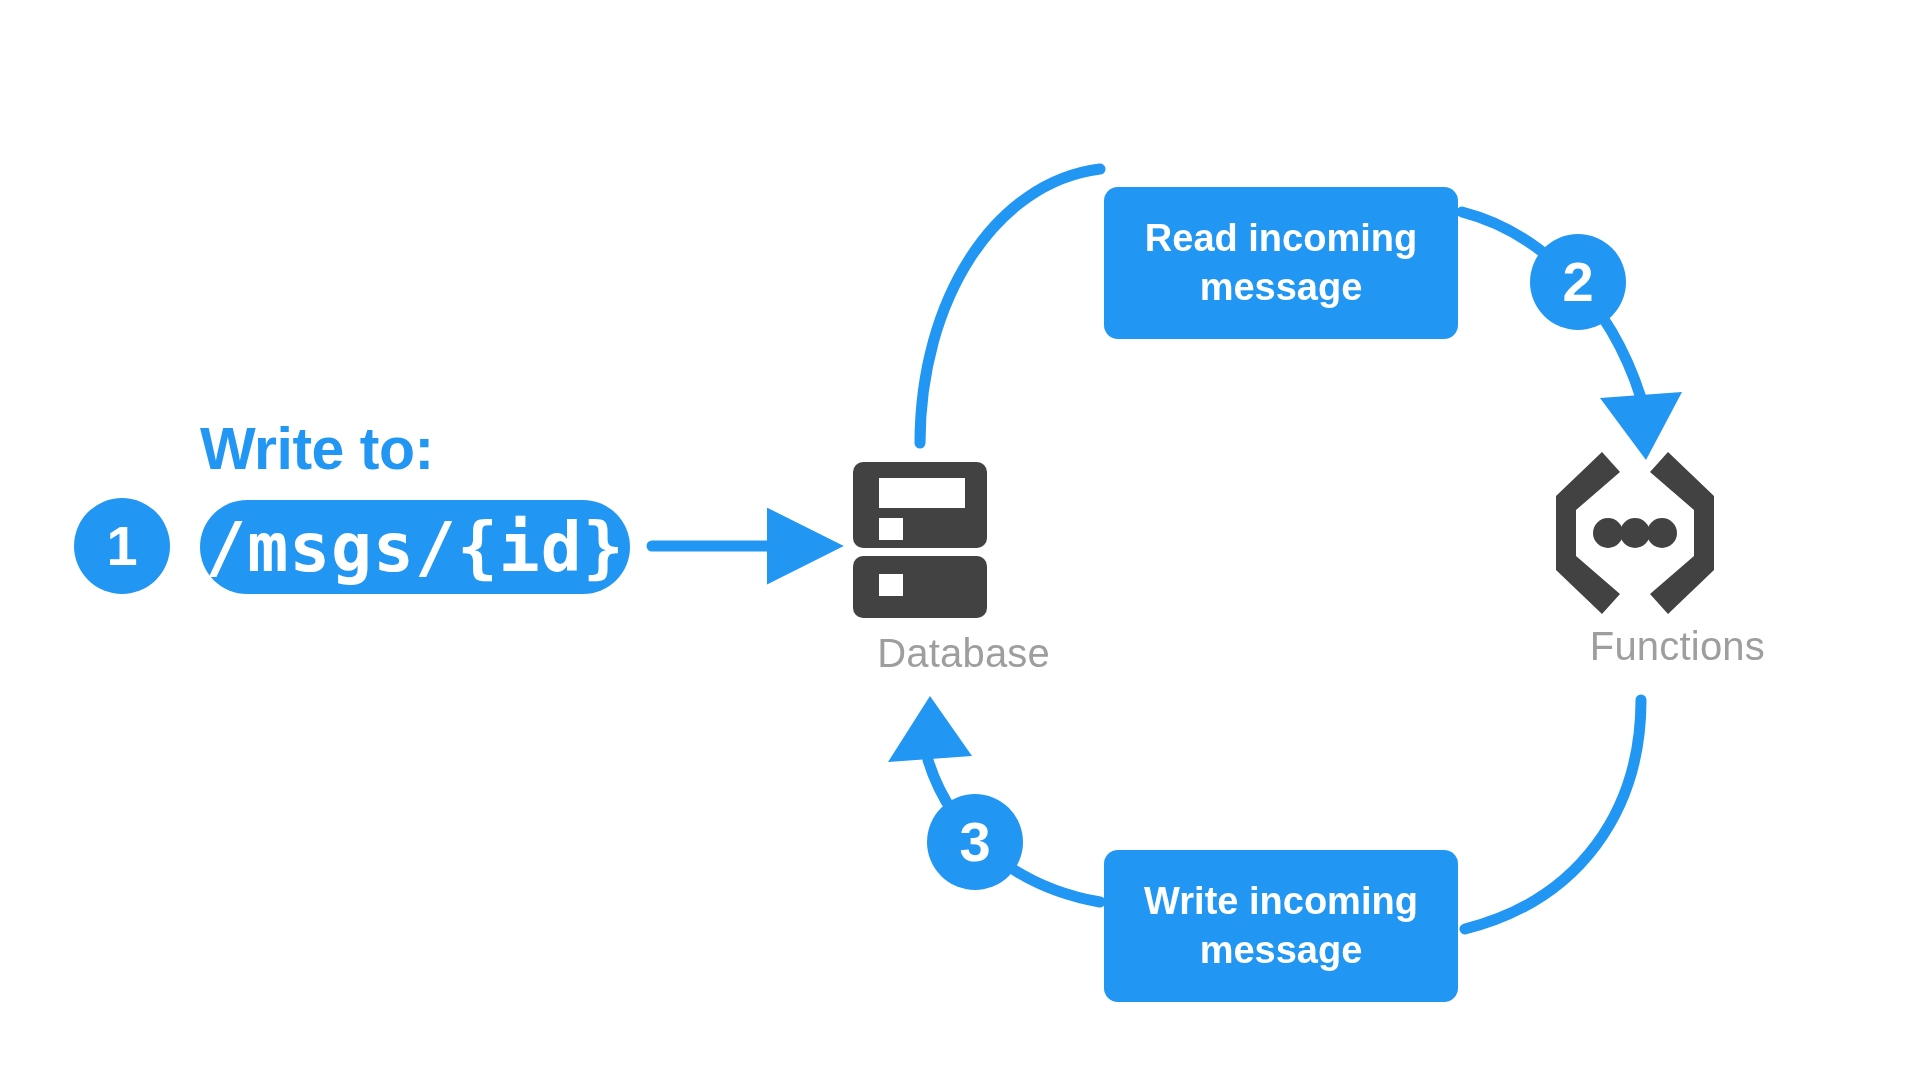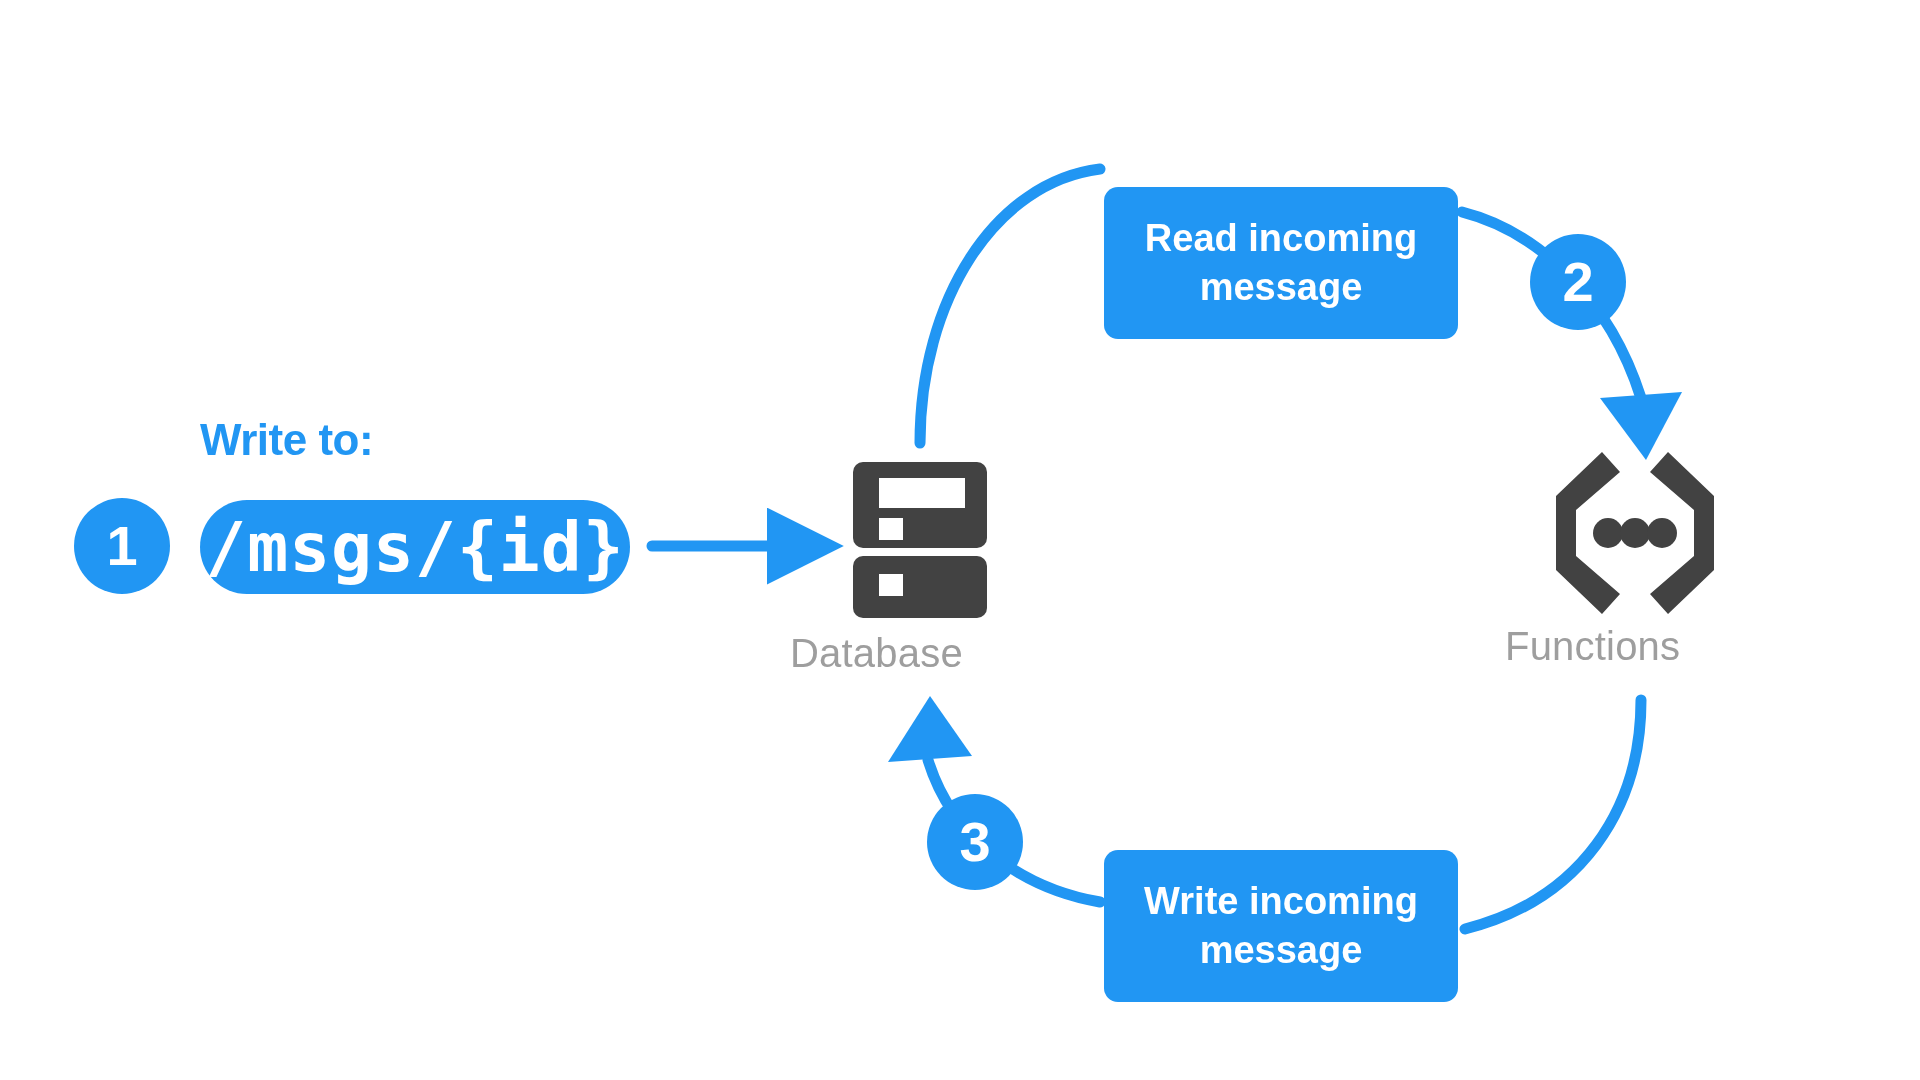--- a/index.html
+++ b/index.html
@@ -25,21 +25,21 @@
     width: 1920px;
     height: 1080px;
     pointer-events: none;
   }
 
   
   .write-to-label {
     position: absolute;
     left: 200px;
     top: 415px;
-    font-size: 44px;
+    font-size: 59px;
     font-weight: bold;
     color: #2196f3;
     letter-spacing: -0.5px;
     white-space: nowrap;
   }
   .step-badge {
     position: absolute;
     width: 96px;
     height: 96px;
     border-radius: 50%;
@@ -94,21 +94,21 @@
     padding: 0 14px;
     box-sizing: border-box;
   }
   #box-read  { left: 1104px; top: 139px; margin-top: 48px; }
   #box-write { left: 1104px; top: 850px; }
 
   
   .service {
     position: absolute;
     width: 260px;
-    text-align: left;
+    text-align: right;
   }
   #service-database { left: 790px;  top: 455px; }
   #service-functions { left: 1505px; top: 448px; }
 
   .service-glyph {
     height: 170px;
     display: flex;
     align-items: center;
     justify-content: center;
   }

